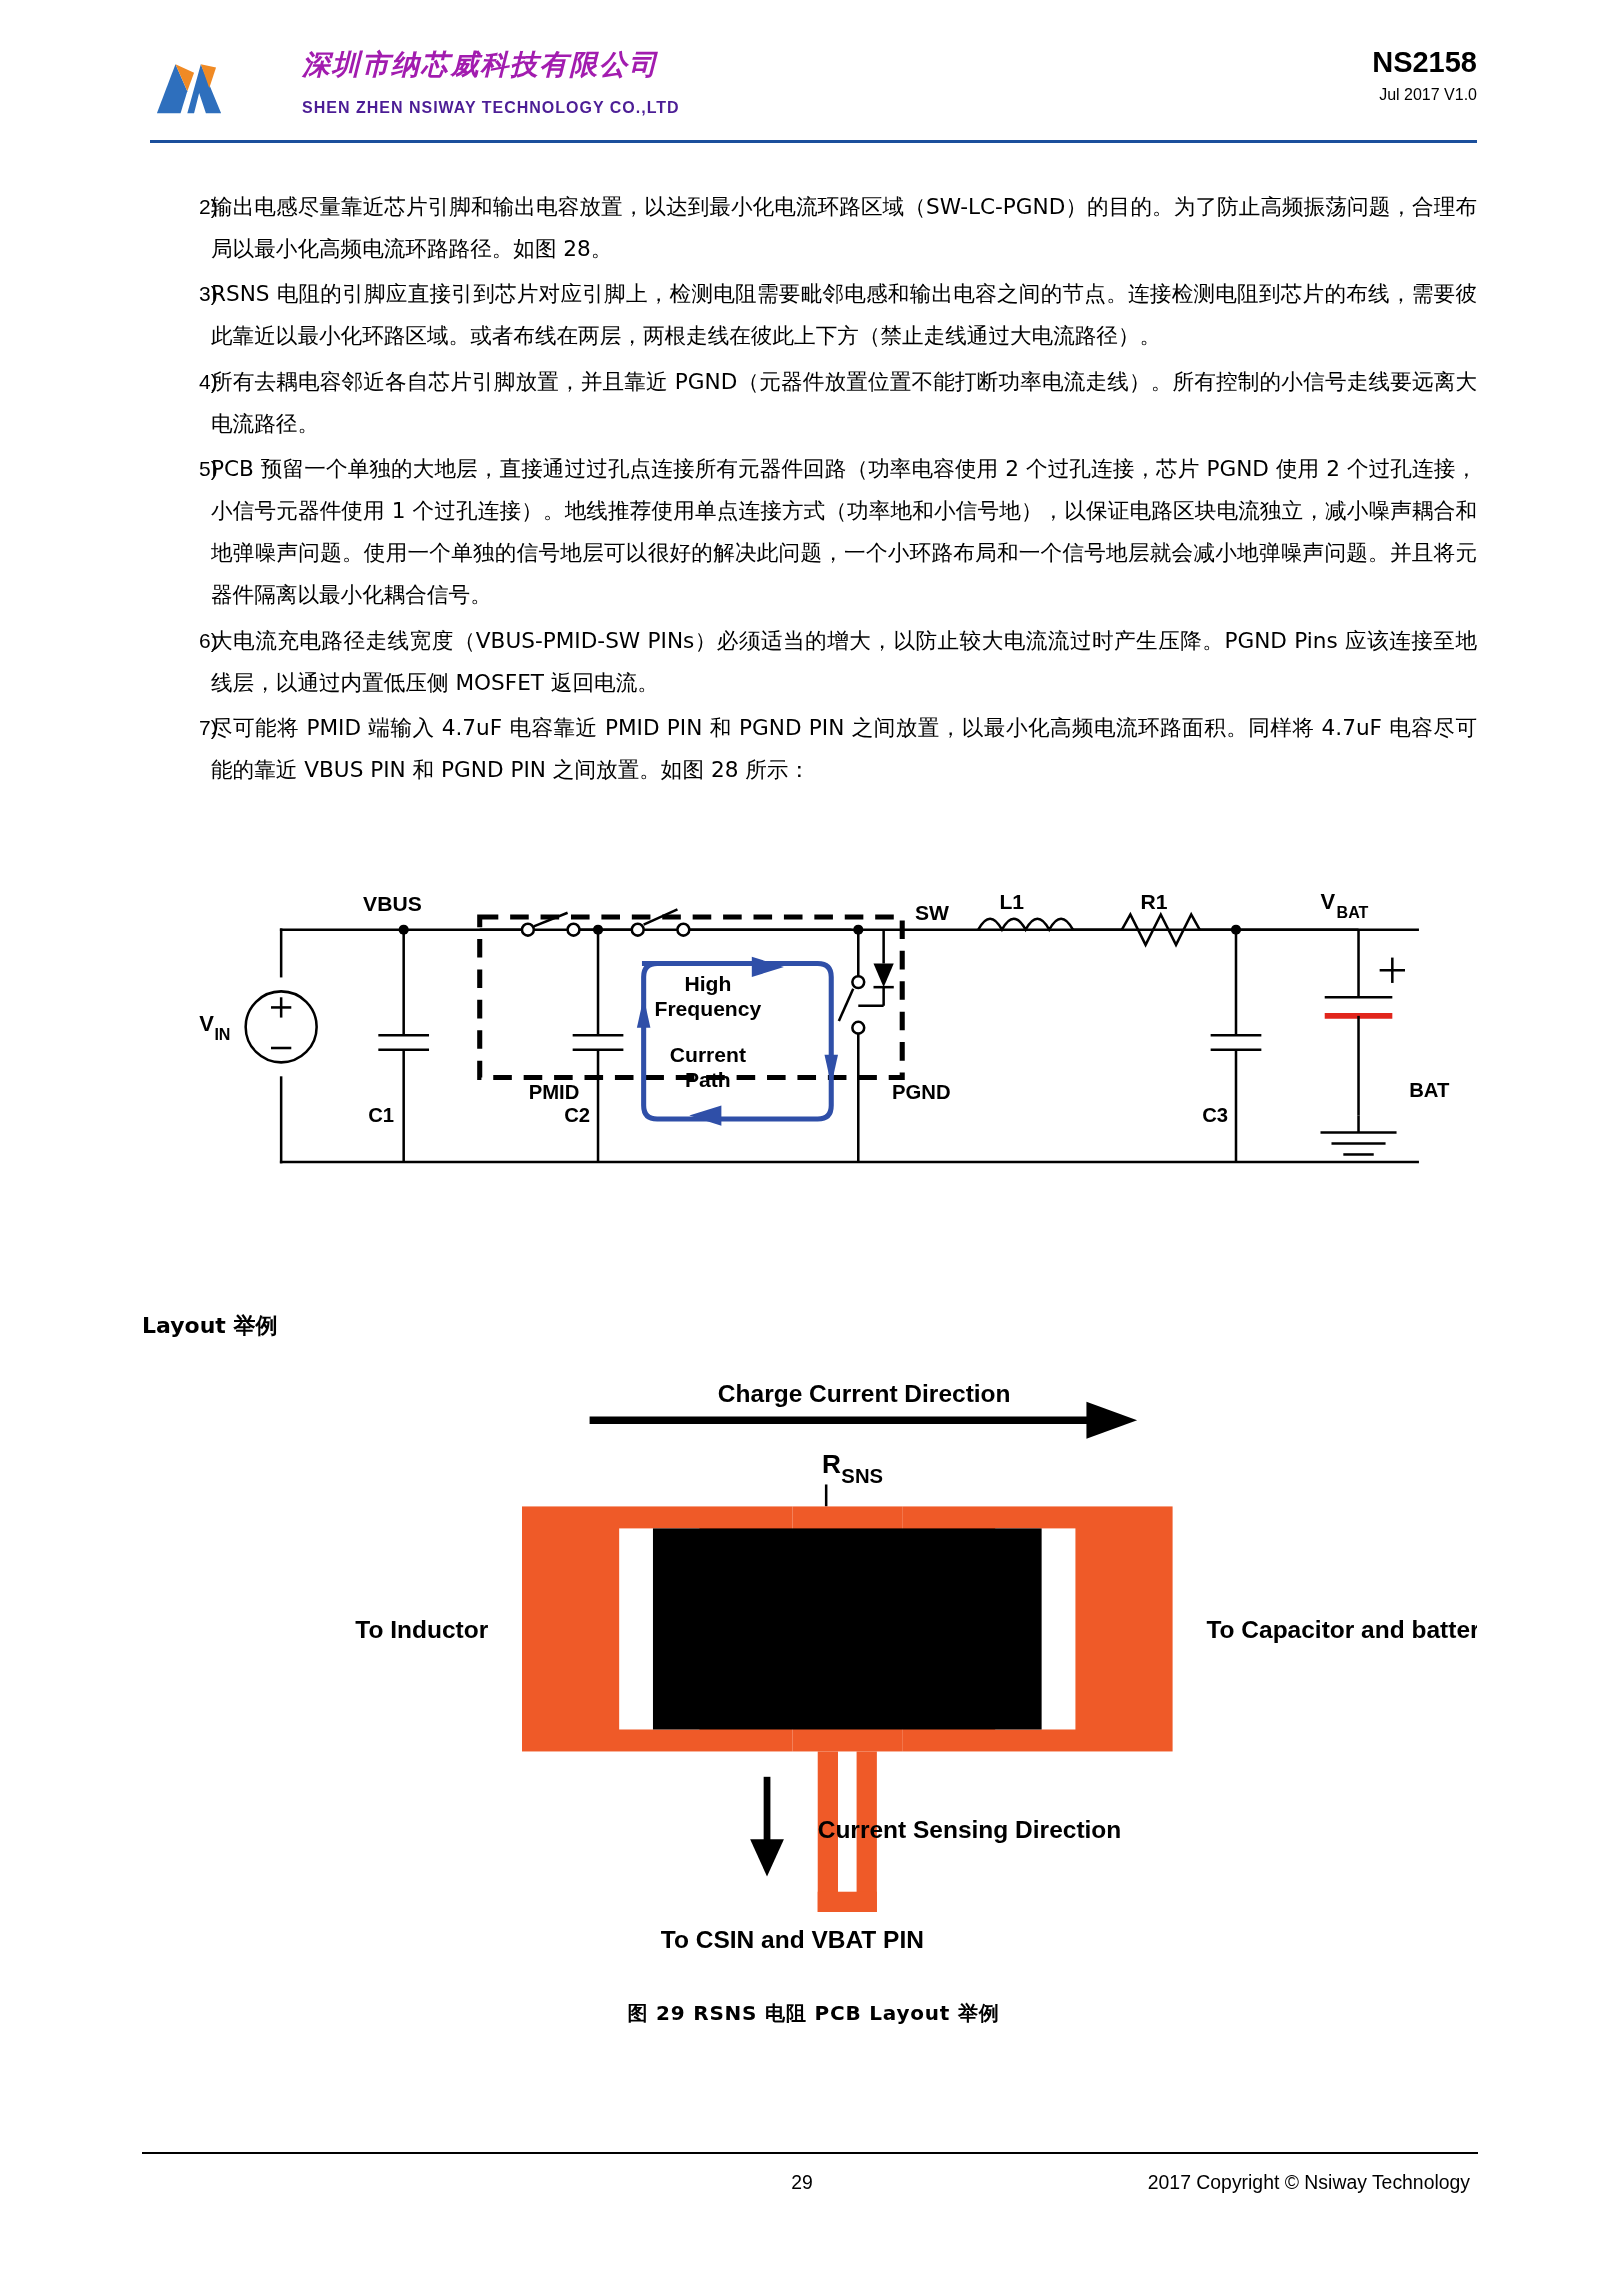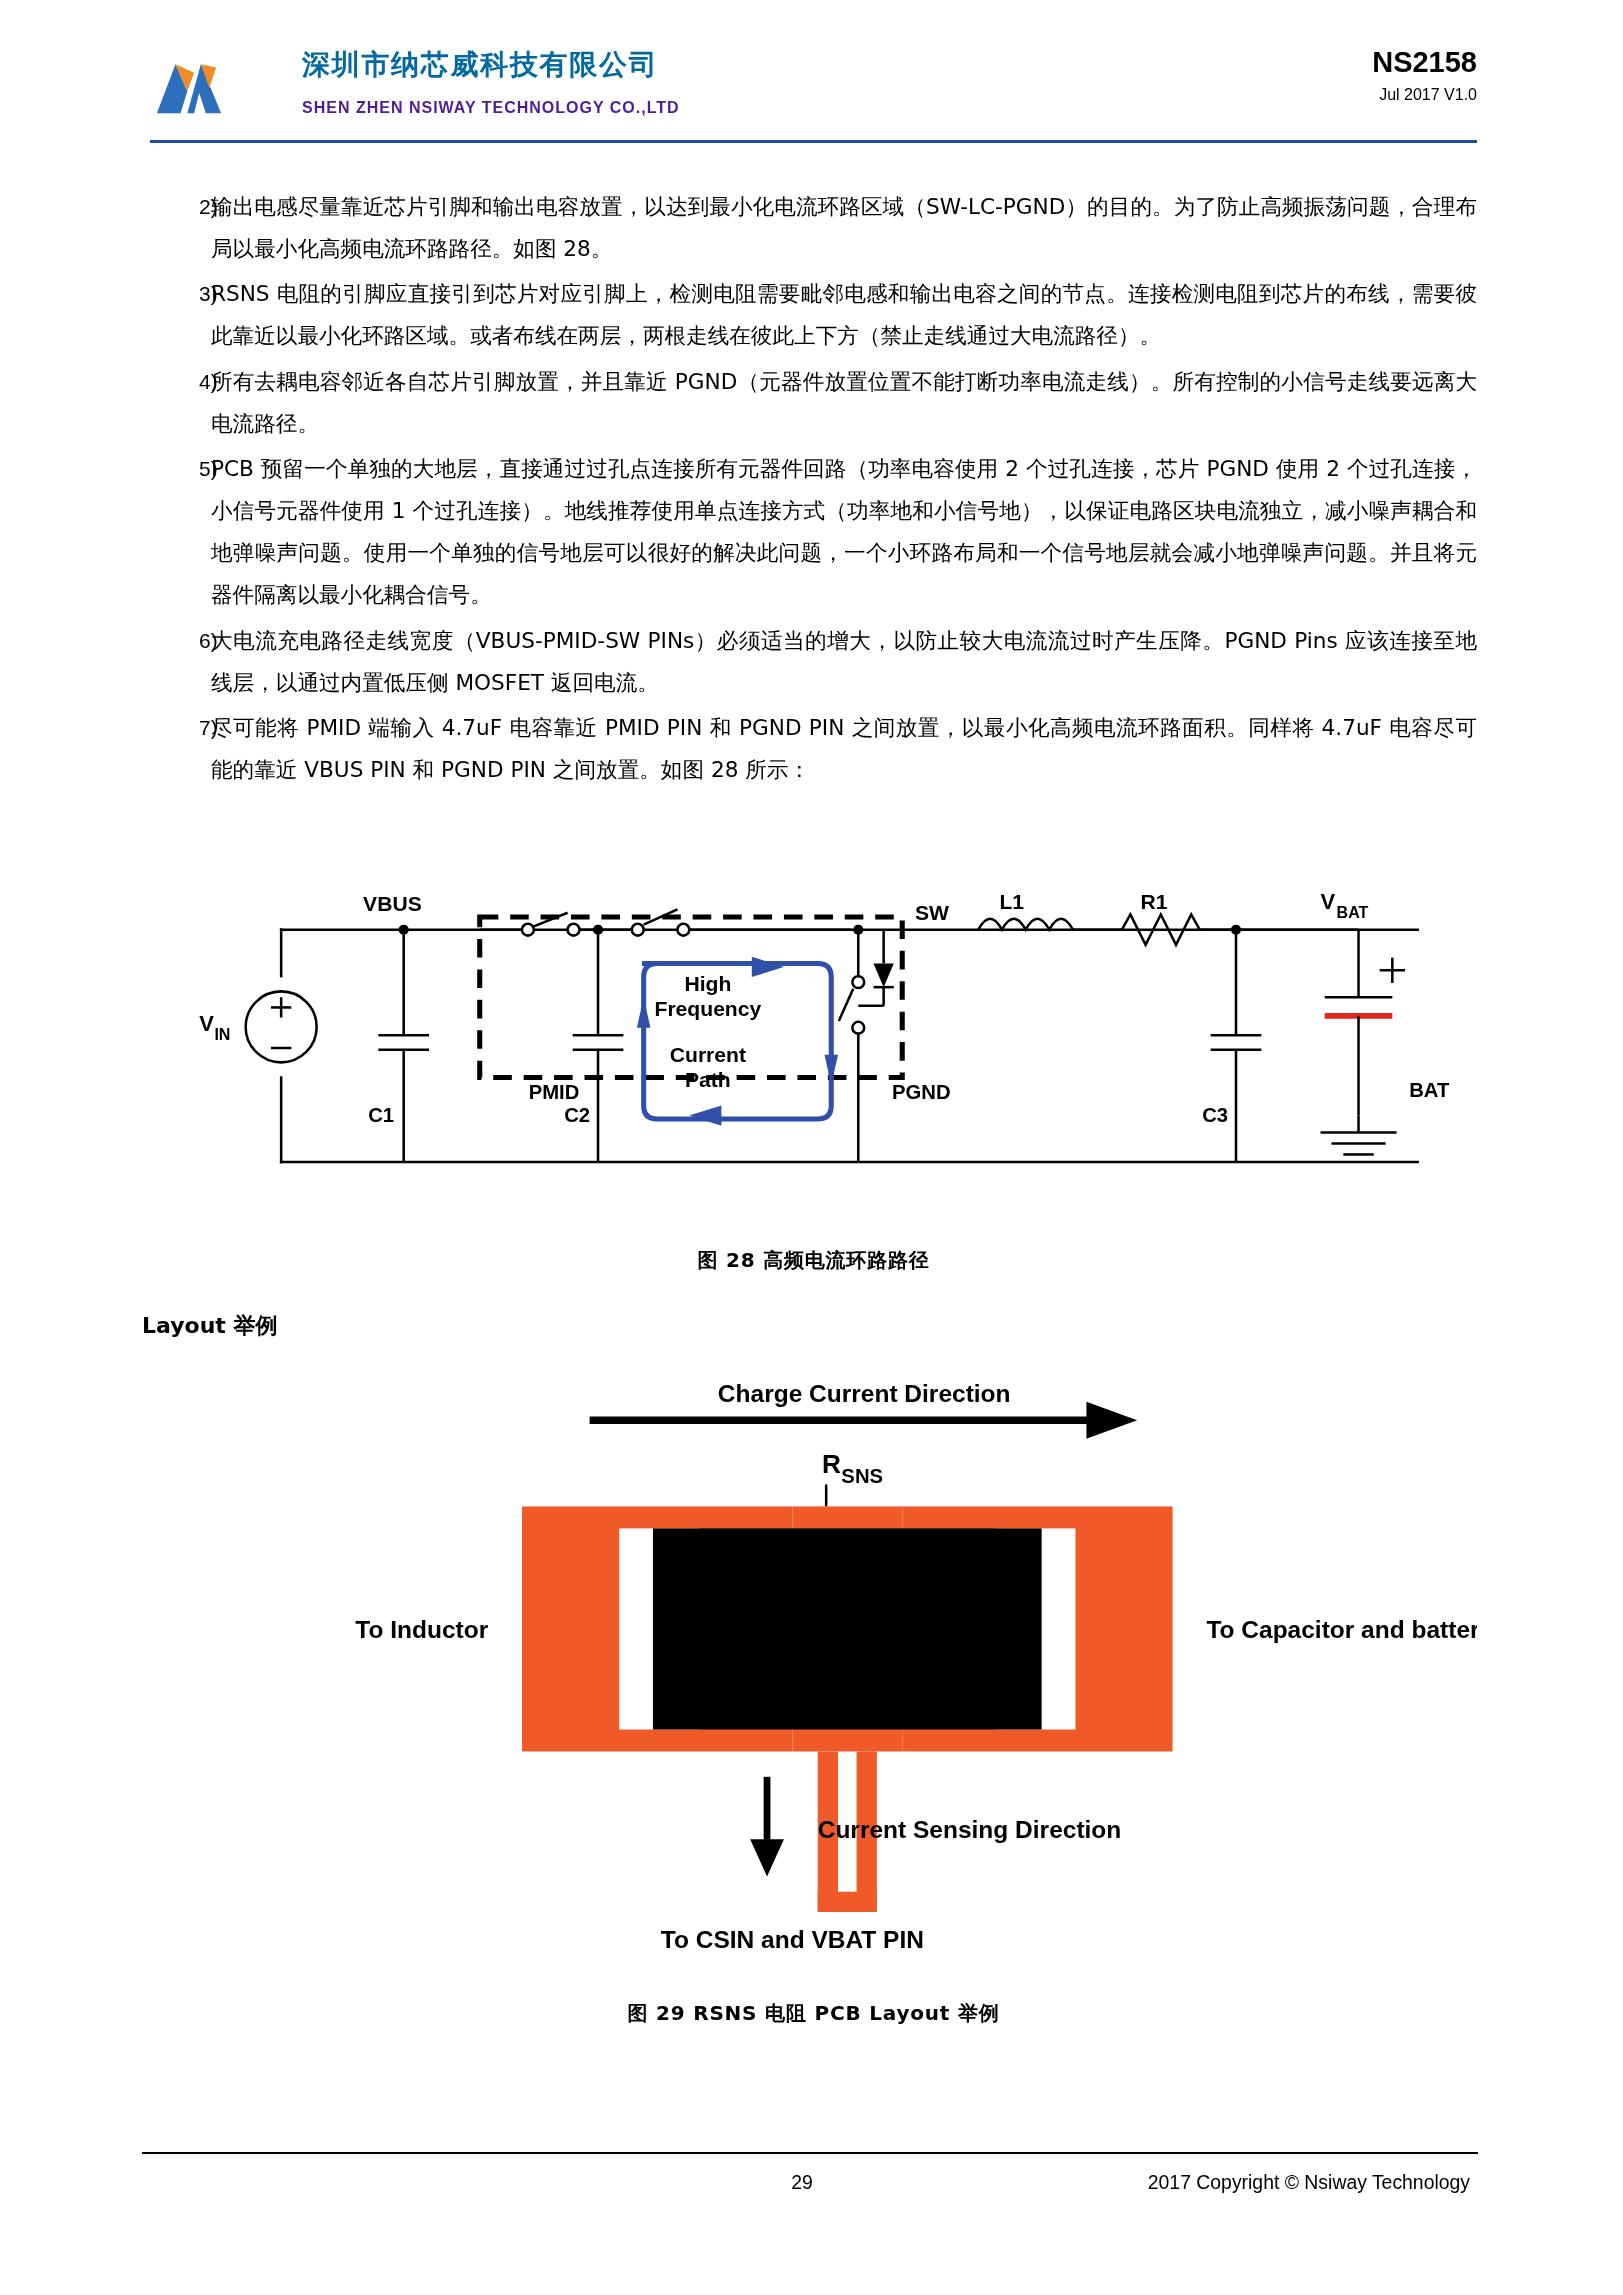--- a/index.html
+++ b/index.html
@@ -45,23 +45,24 @@
   .logo svg { display:block; }
   .company-block {
     position: absolute;
     left: 152px;
     top: 1.7px;
   }
   .company-cn {
     font-family: "DejaVu Sans", sans-serif;
     font-size: 28px;
     font-weight: bold;
-    color: #0369a1;
+    color: #a21caf;
     letter-spacing: 1.7px;
     line-height: 37px;
+    font-style: italic;
   }
   .company-en {
     font-family: "Liberation Sans", sans-serif;
     font-size: 16px;
     font-weight: bold;
     color: #4c1d95;
     letter-spacing: 1px;
     line-height: 24px;
     margin-top: 13px;
   }
@@ -372,21 +373,20 @@
       <polygon points="576,176 584,140 592,176" fill="#2f4fa8"></polygon>
       <polygon points="798,208 806,244 814,208" fill="#2f4fa8"></polygon>
 
       <text x="660" y="132" text-anchor="middle" font-family="Liberation Sans, sans-serif" font-size="25" font-weight="bold">High</text>
       <text x="660" y="162" text-anchor="middle" font-family="Liberation Sans, sans-serif" font-size="25" font-weight="bold">Frequency</text>
       <text x="660" y="216" text-anchor="middle" font-family="Liberation Sans, sans-serif" font-size="25" font-weight="bold">Current</text>
       <text x="660" y="246" text-anchor="middle" font-family="Liberation Sans, sans-serif" font-size="25" font-weight="bold">Path</text>
     </svg>
   </div>
 
-  <div class="fig-caption cap28">图 28   高频电流环路路径</div>
 
   <div class="layout-heading">Layout 举例</div>
 
   <div class="fig29-wrap">
     <svg width="1327" height="583" viewBox="0 0 1570 690">
 
       <g>
         <line x1="520" y1="50" x2="1110" y2="50" stroke="#000" stroke-width="9"></line>
         <polygon points="1108,28 1168,50 1108,72" fill="#000"></polygon>
       </g>

